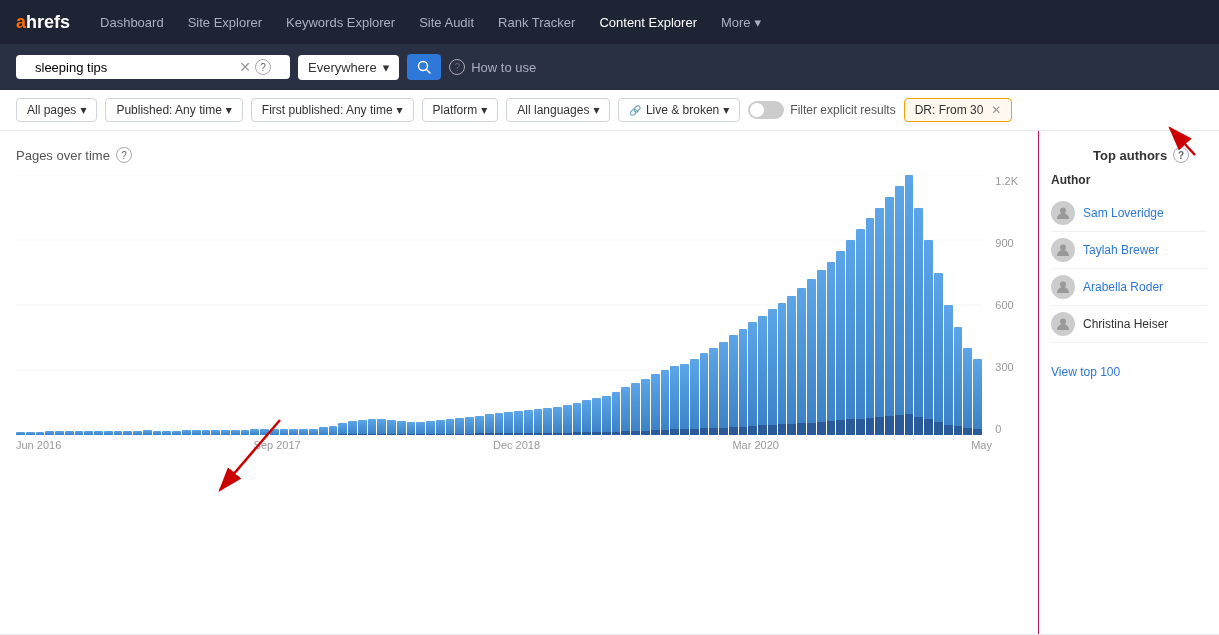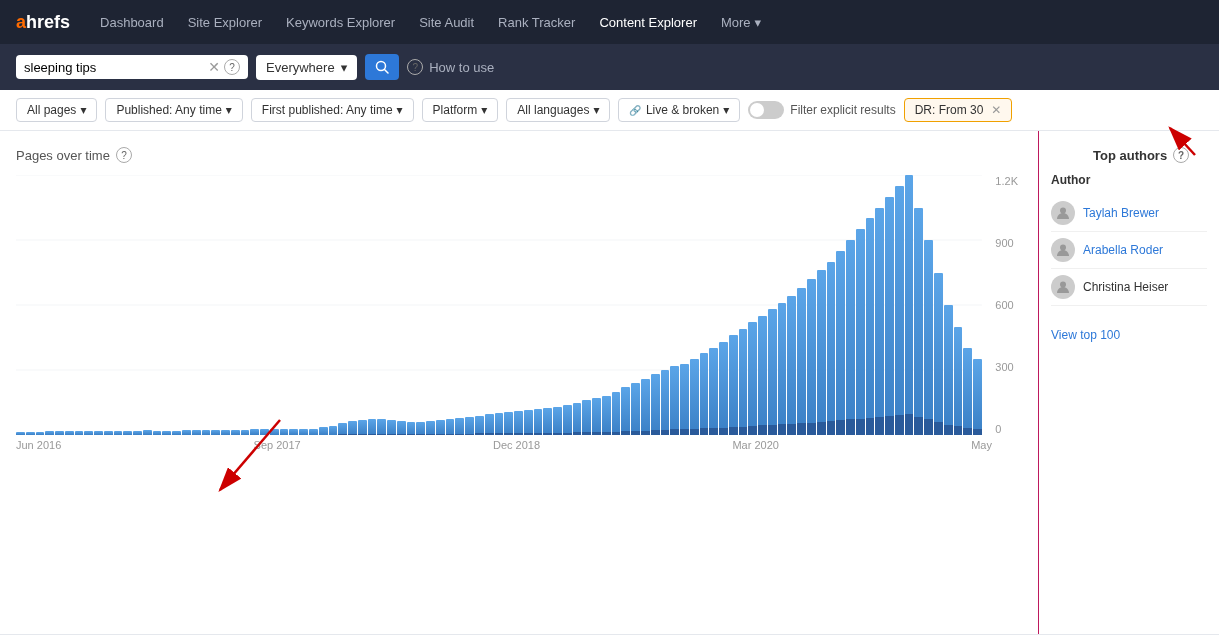--- a/index.html
+++ b/index.html
@@ -39,22 +39,22 @@
       display: flex;
       align-items: center;
       gap: 8px;
       height: 46px;
     }
     .search-input-wrapper {
       display: flex;
       align-items: center;
       background: #fff;
       border-radius: 4px;
-      padding: 4px 8px;
-      width: 232px;
+      padding: 4px 19px;
+      width: 274px;
       gap: 4px;
     }
     .search-input {
       border: none;
       outline: none;
       font-size: 13px;
       flex: 1;
       background: transparent;
     }
     .search-clear { color: #999; cursor: pointer; font-size: 14px; }
@@ -637,20 +637,29 @@
       </div>
       <div class="sidebar-col-header">Author</div>
 
       <div class="author-item">
         <div class="author-avatar">
           <svg width="16" height="16" viewBox="0 0 16 16">
               <circle cx="8" cy="5.5" r="3" fill="#999"></circle>
               <path d="M2 14c0-3.3 2.7-6 6-6s6 2.7 6 6" fill="#999"></path>
             </svg>
         </div>
+        <span class="author-name">Sam Loveridge</span>
+      </div>
+      <div class="author-item">
+        <div class="author-avatar">
+          <svg width="16" height="16" viewBox="0 0 16 16">
+              <circle cx="8" cy="5.5" r="3" fill="#999"></circle>
+              <path d="M2 14c0-3.3 2.7-6 6-6s6 2.7 6 6" fill="#999"></path>
+            </svg>
+        </div>
         <span class="author-name">Taylah Brewer</span>
       </div>
       <div class="author-item">
         <div class="author-avatar">
           <svg width="16" height="16" viewBox="0 0 16 16">
               <circle cx="8" cy="5.5" r="3" fill="#999"></circle>
               <path d="M2 14c0-3.3 2.7-6 6-6s6 2.7 6 6" fill="#999"></path>
             </svg>
         </div>
         <span class="author-name">Arabella Roder</span>

